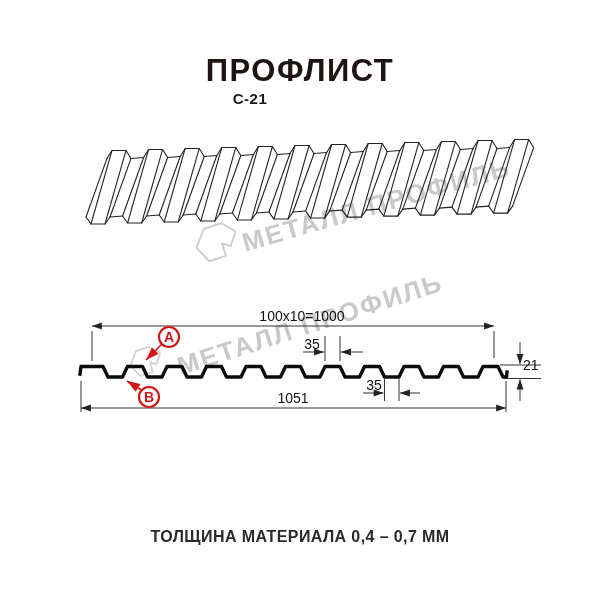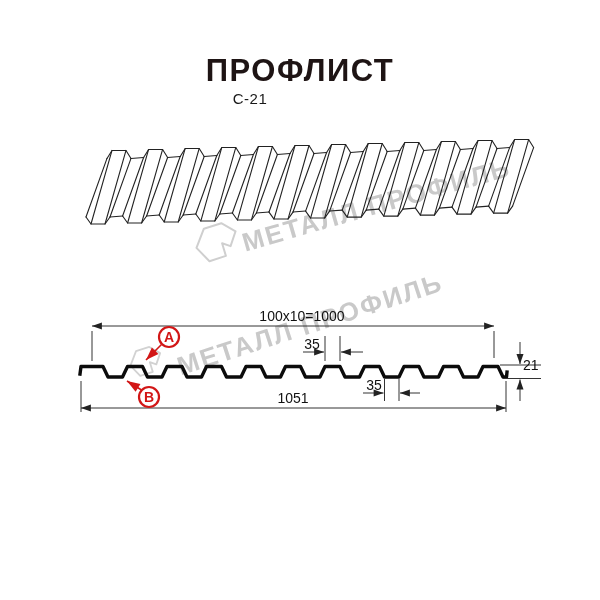--- a/index.html
+++ b/index.html
@@ -7,21 +7,21 @@
     position:relative;width:600px;height:600px;background:#ffffff;overflow:hidden;
     font-family:"Liberation Sans", sans-serif;
     padding-left:36px;
   }
   .title{
     position:absolute;left:0;top:53px;width:600px;text-align:center;
     font-size:31px;font-weight:800;letter-spacing:1.5px;color:#1e1414;z-index:3;
   }
   .subtitle{
     position:absolute;left:0;top:90px;width:500px;text-align:center;
-    font-size:15px;font-weight:400;letter-spacing:.5px;color:#191919;z-index:3;
+    font-size:15px;font-weight:700;letter-spacing:.5px;color:#191919;z-index:3;
   }
   .footer-text{
     position:absolute;left:0;top:528px;width:600px;text-align:center;
     font-size:16px;font-weight:700;letter-spacing:.4px;color:#2a2a2a;z-index:3;
   }
   .wm{position:absolute;z-index:1;color:#c9c9c9;white-space:nowrap;
       font-weight:700;font-size:26px;letter-spacing:2px;}
   .wm1-text{left:243px;top:228px;transform:rotate(-16deg);transform-origin:0 50%;}
   .wm2-text{left:178px;top:352px;transform:rotate(-18deg);transform-origin:0 50%;}
   .wm-logo{position:absolute;z-index:1;}
@@ -212,13 +212,14 @@
       <text class="redtxt" x="169" y="342" text-anchor="middle">A</text>
     </g>
 
     <g>
       <line class="redlead" x1="141.5" y1="390" x2="127" y2="381" marker-end="url(#arrR)"></line>
       <circle class="redcirc" cx="149" cy="397" r="10"></circle>
       <text class="redtxt" x="149" y="402" text-anchor="middle">B</text>
     </g>
   </svg>
 
+  <div class="footer-text">ТОЛЩИНА МАТЕРИАЛА 0,4 – 0,7 ММ</div>
 </div>
 
 </body></html>

